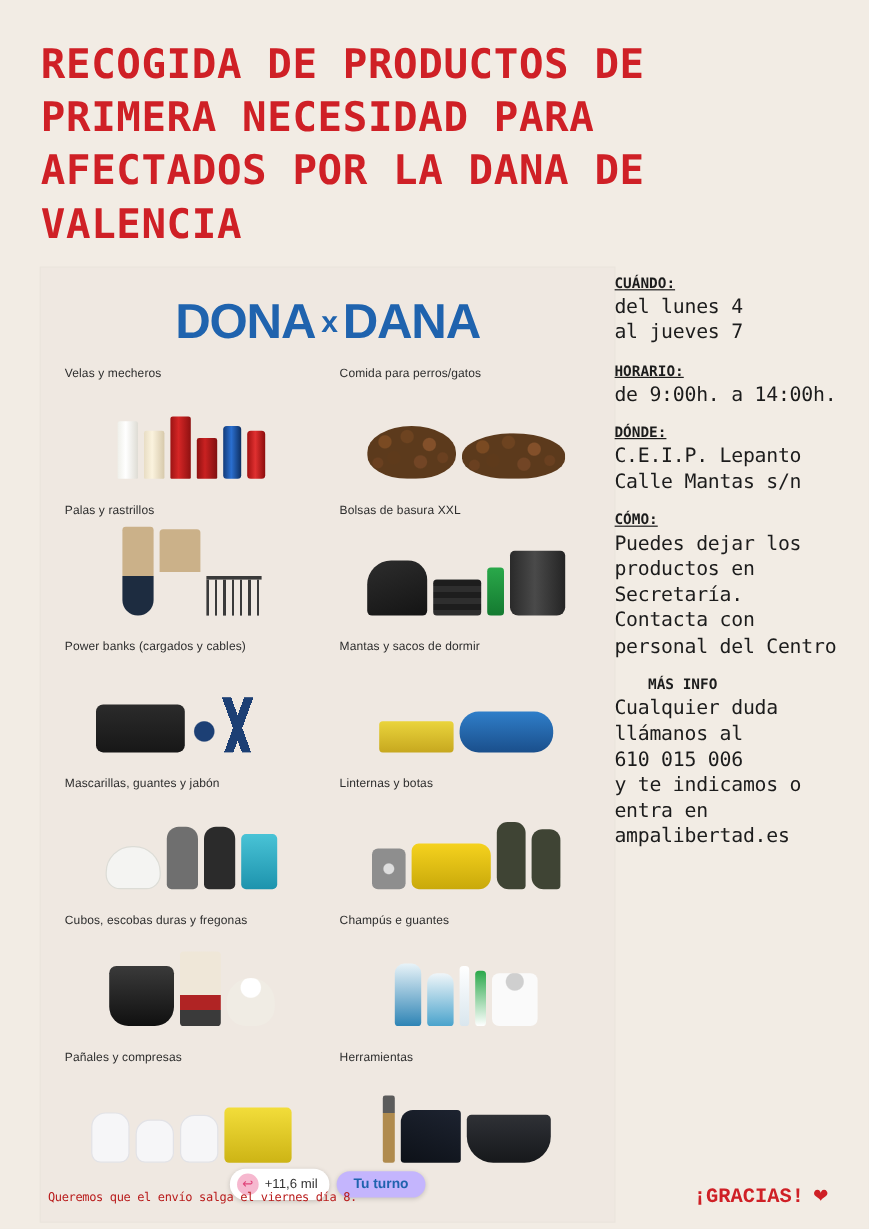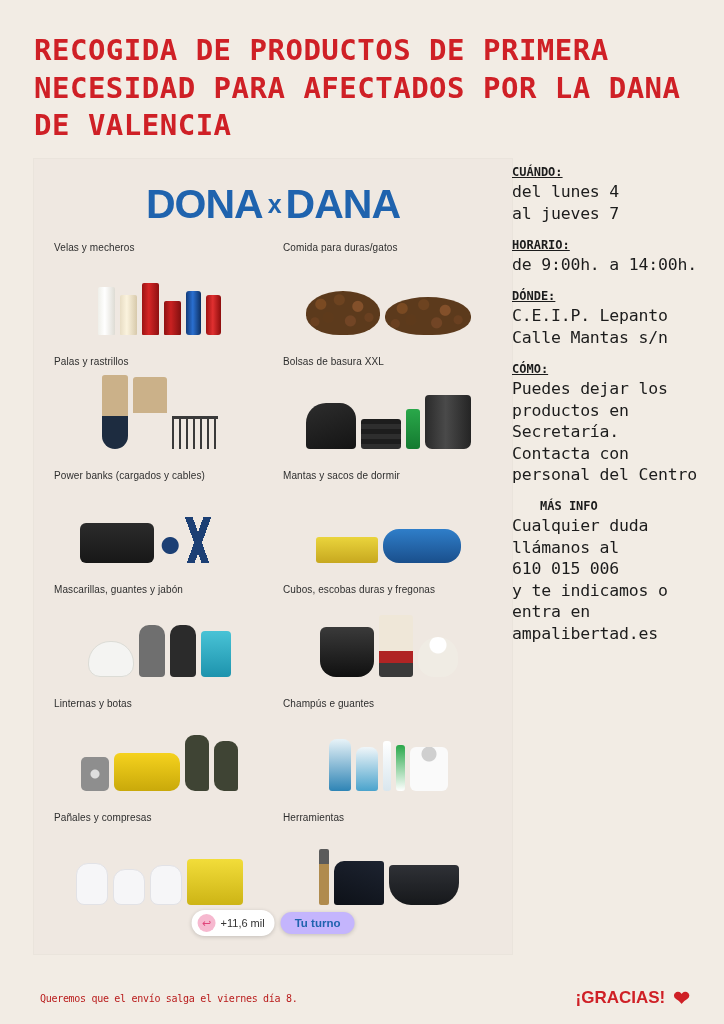--- a/index.html
+++ b/index.html
@@ -18,21 +18,21 @@
     position: relative;
     width: 724px;
     height: 1024px;
     box-sizing: border-box;
     padding: 26px 28px 10px 34px;
   }
   .headline {
     color: #cf2026;
     font-family: "DejaVu Sans Mono", monospace;
     font-weight: bold;
-    font-size: 29px;
+    font-size: 34px;
     line-height: 1.30;
     letter-spacing: 0.5px;
     margin: 6px 0 14px 0;
     text-transform: uppercase;
   }
   .body-row {
     display: flex;
     flex-direction: row;
     align-items: flex-start;
   }
@@ -262,21 +262,21 @@
     bottom: 16px;
   }
   .footer .left {
     font-family: "DejaVu Sans Mono", monospace;
     font-size: 10px;
     color: #b91c1c;
     letter-spacing: -0.3px;
   }
   .footer .right {
     display: flex; align-items: center; gap: 8px;
-    font-family: Liberation Sans, sans-serif;
+    font-family: Liberation Mono, monospace;
     font-weight: bold;
     font-size: 17px;
     color: #cf2026;
   }
   .heart { color: #cf2026; font-size: 20px; line-height: 1; }
 </style>
 </head>
 <body>
 
 <div class="poster">
@@ -299,21 +299,21 @@
             <span class="sh candle" style="height:48px;background:linear-gradient(90deg,#efefe9,#fff 40%,#dedcd4);"></span>
             <span class="sh candle" style="height:40px;background:linear-gradient(90deg,#e8ddc4,#fbf3de 40%,#d7c9ab);"></span>
             <span class="sh candle" style="height:52px;background:linear-gradient(90deg,#9c1414,#d52626 40%,#8e1111);"></span>
             <span class="sh candle" style="height:34px;background:linear-gradient(90deg,#8e1111,#c92121 40%,#801010);"></span>
             <span class="sh lighter" style="height:44px;background:linear-gradient(90deg,#123b7a,#2a6fd0 45%,#0e2f61);"></span>
             <span class="sh lighter" style="height:40px;background:linear-gradient(90deg,#a01111,#e03030 45%,#8c0d0d);"></span>
           </div>
         </div>
 
         <div class="cell">
-          <div class="cap">Comida para duras/gatos</div>
+          <div class="cap">Comida para perros/gatos</div>
           <div class="art">
             <span class="sh kibble-pile"></span>
             <span class="sh kibble-pile" style="width:86px;height:38px;"></span>
           </div>
         </div>
 
         <div class="cell">
           <div class="cap">Palas y rastrillos</div>
           <div class="art">
             <span class="sh" style="width:26px;height:74px;background:linear-gradient(180deg,#cbb189 0 55%,#1d2c40 55% 100%);border-radius:3px 3px 14px 14px;"></span>
@@ -357,35 +357,35 @@
           <div class="cap">Mascarillas, guantes y jabón</div>
           <div class="art">
             <span class="sh mask"></span>
             <span class="sh glove" style="background:#6f6f6f;"></span>
             <span class="sh glove"></span>
             <span class="sh soap"></span>
           </div>
         </div>
 
         <div class="cell">
-          <div class="cap">Cubos, escobas duras y fregonas</div>
-          <div class="art">
-            <span class="sh bucket"></span>
-            <span class="sh" style="width:34px;height:62px;background:linear-gradient(180deg,#efe7d8 0 58%,#b02424 58% 78%,#3a3a3a 78% 100%);border-radius:3px;"></span>
-            <span class="sh mop"></span>
-          </div>
-        </div>
-
-        <div class="cell">
           <div class="cap">Linternas y botas</div>
           <div class="art">
             <span class="sh" style="width:28px;height:34px;background:radial-gradient(circle at 50% 50%, #dedede 0 4px, #8e8e8e 5px 100%);border-radius:5px;"></span>
             <span class="sh torch"></span>
             <span class="sh boot"></span>
             <span class="sh boot" style="height:50px;"></span>
+          </div>
+        </div>
+
+        <div class="cell">
+          <div class="cap">Cubos, escobas duras y fregonas</div>
+          <div class="art">
+            <span class="sh bucket"></span>
+            <span class="sh" style="width:34px;height:62px;background:linear-gradient(180deg,#efe7d8 0 58%,#b02424 58% 78%,#3a3a3a 78% 100%);border-radius:3px;"></span>
+            <span class="sh mop"></span>
           </div>
         </div>
 
         <div class="cell">
           <div class="cap">Champús e guantes</div>
           <div class="art">
             <span class="sh bottle" style="background:linear-gradient(180deg,#e8f3f8,#2e84b5);"></span>
             <span class="sh bottle" style="height:44px;background:linear-gradient(180deg,#f0f6f9,#4aa3cc);"></span>
             <span class="sh" style="width:8px;height:50px;background:linear-gradient(180deg,#ffffff,#d9e6ee);border-radius:3px;"></span>
             <span class="sh" style="width:9px;height:46px;background:linear-gradient(180deg,#2aa84a,#ffffff);border-radius:3px;"></span>

